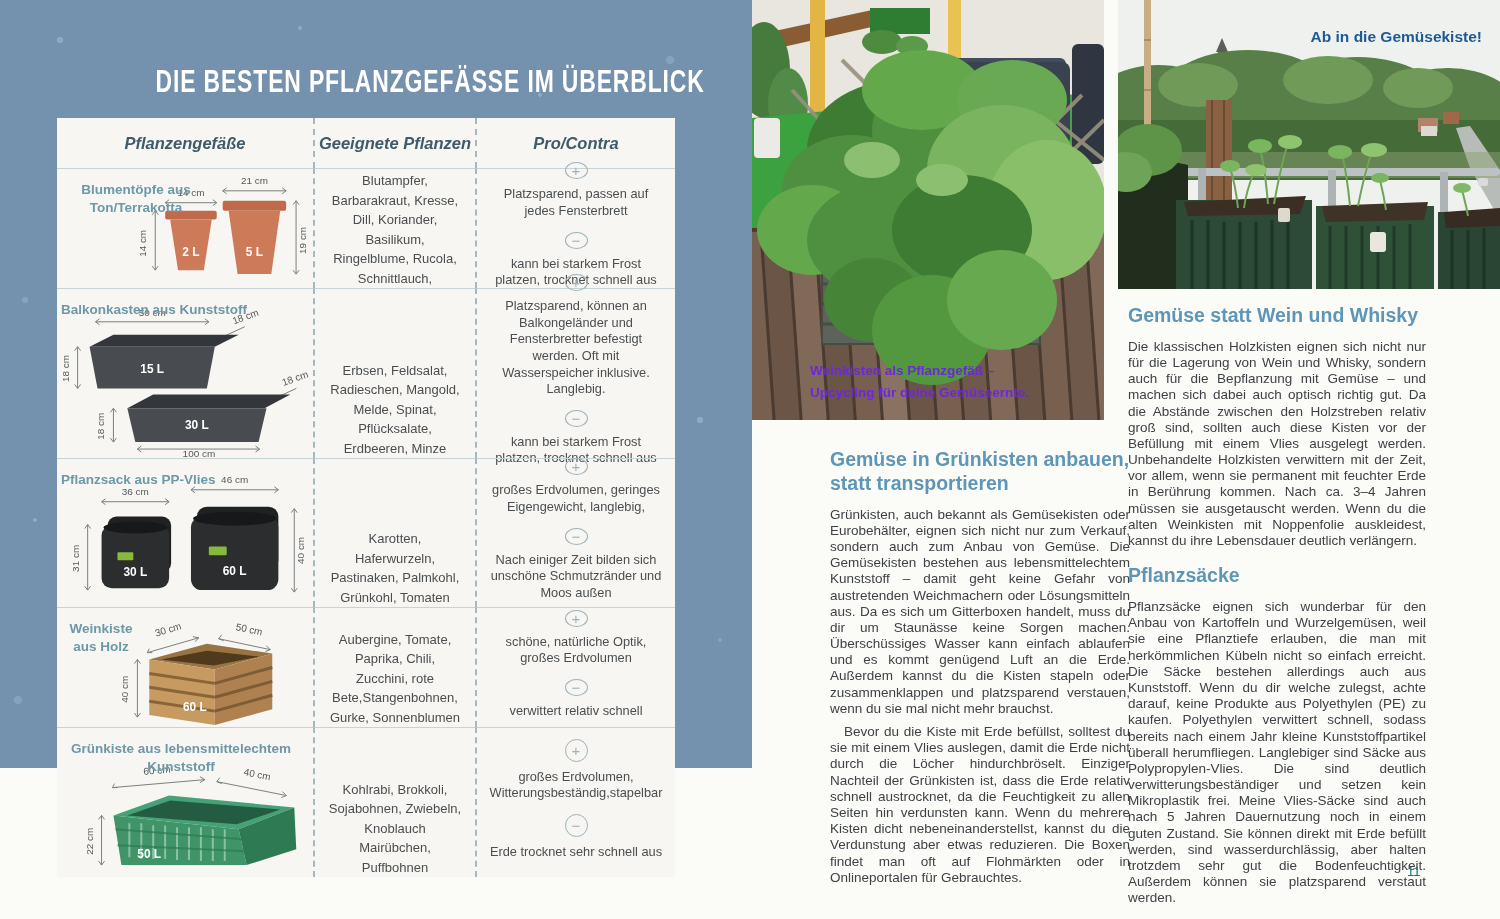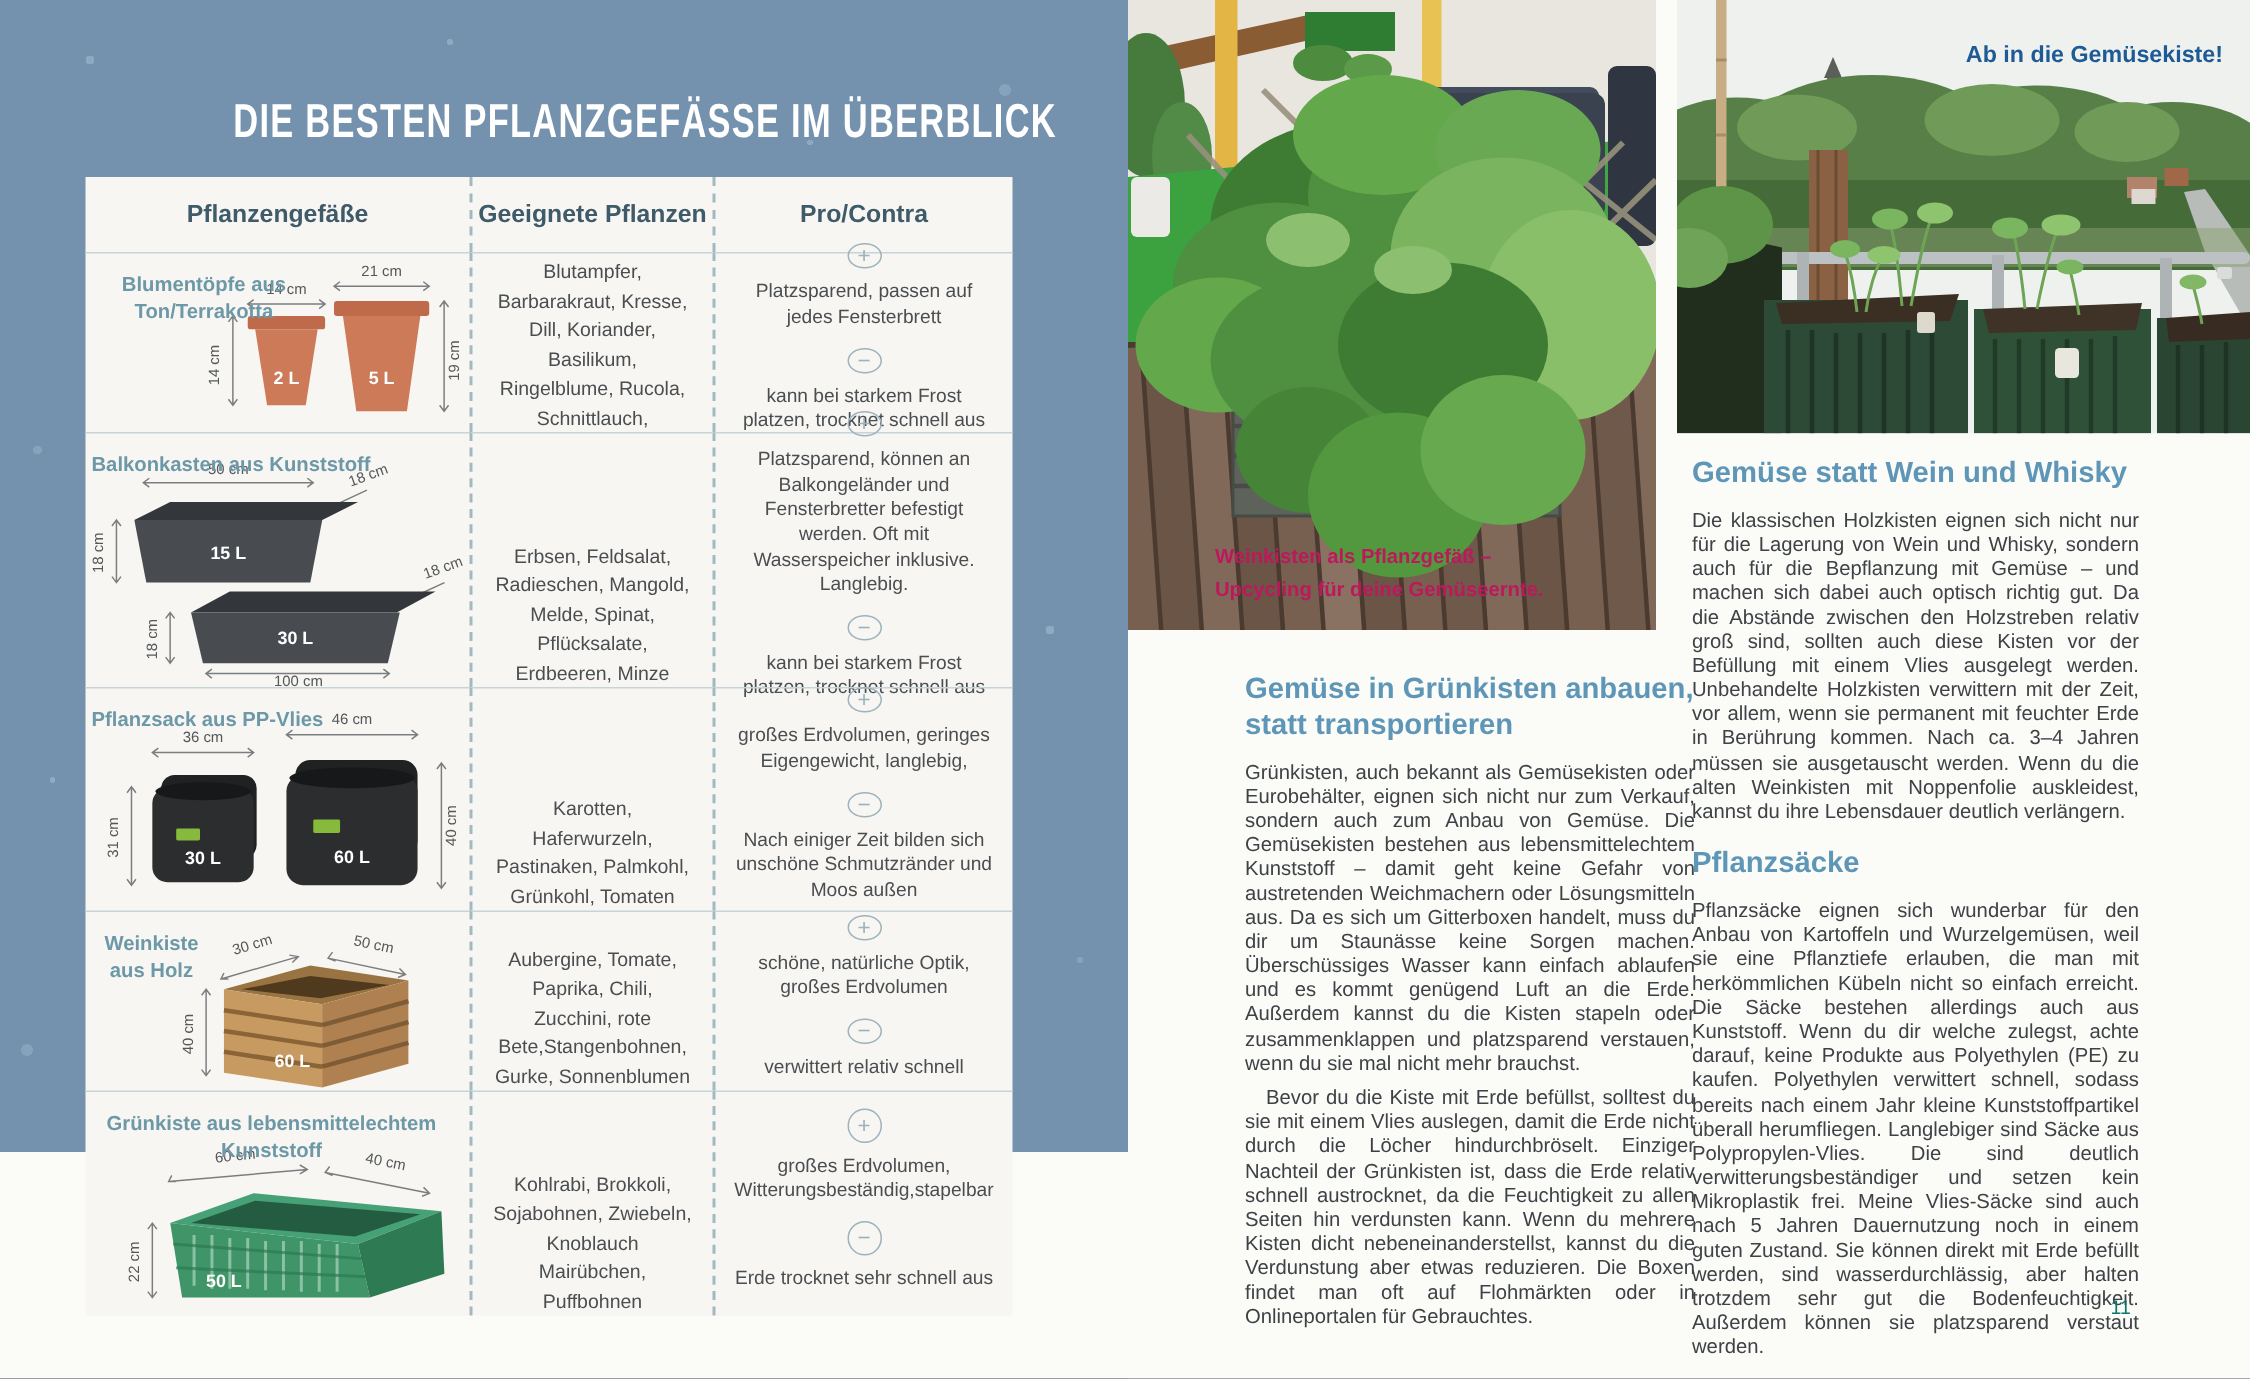--- a/index.html
+++ b/index.html
@@ -25,42 +25,42 @@
   .title{position:absolute;left:118px;top:66px;width:500px;text-align:center;color:#fff;
     font-weight:bold;font-size:27px;letter-spacing:1px;transform:scale(.85,1.18);
     transform-origin:center;white-space:nowrap;text-transform:uppercase;}
 
   
   .table-card{position:absolute;left:57px;top:118px;width:618px;height:759px;background:#f7f6f2;
     display:grid;grid-template-columns:256px 164px 198px;grid-template-rows:50px 120px 170px 149px 120px 150px;}
   .cell{position:relative;box-sizing:border-box;}
   .c2{border-left:2px dashed #a3b9c2;border-right:2px dashed #a3b9c2;}
   .bt{border-top:1px solid #c6d4d8;}
-  .th{display:flex;align-items:center;justify-content:center;color:#3f5a68;font-weight:bold;font-size:16.5px;}
+  .th{display:flex;align-items:center;justify-content:center;color:#3f5a68;font-weight:bold;font-size:16.5px;font-style:italic;}
   .rowname{position:absolute;top:12px;left:4px;color:#6d98a7;font-weight:bold;font-size:13.5px;line-height:1.3;z-index:2;text-align:center;}
   .w150{max-width:150px}.w240{max-width:240px}.w200{max-width:210px}.w80{max-width:80px}
   .plants{display:flex;align-items:flex-end;justify-content:center;text-align:center;
     padding:0 13px;font-size:13px;line-height:1.5;color:#4b4e50;}
   .procontra{display:flex;flex-direction:column;align-items:center;justify-content:center;
     text-align:center;padding:6px 10px;color:#4b4e50;font-size:12.8px;line-height:1.3;}
   .pm{display:flex;align-items:center;justify-content:center;width:21px;height:21px;border:1.5px solid #9cb2bc;
     border-radius:50%;color:#9cb2bc;font-size:15px;line-height:1;margin:3px 0;}
   .procontra p{margin:4px 0 9px;max-width:186px;}
   .illus{position:absolute;inset:0;width:100%;height:100%;}
   .dim{font-family:"Liberation Sans",sans-serif;font-size:10px;fill:#55585a;}
   .vol{font-family:"Liberation Sans",sans-serif;font-size:12px;font-weight:bold;fill:#ffffff;}
   .arr{stroke:#7b7e80;stroke-width:1;fill:none;}
 
   
   .right-page{position:absolute;left:752px;top:0;width:748px;height:919px;background:#fbfbf8;}
   .photo{position:absolute;overflow:hidden;}
   .photo svg{display:block;width:100%;height:100%;}
   .photo-mid{left:0;top:0;width:352px;height:420px;}
   .photo-right{left:366px;top:0;width:382px;height:289px;}
-  .caption{position:absolute;left:58px;top:360px;color:#be185d;font-weight:bold;font-size:13.5px;line-height:1.6;}
+  .caption{position:absolute;left:58px;top:360px;color:#6d28d9;font-weight:bold;font-size:13.5px;line-height:1.6;}
   .caption span{display:block;}
   .overline{position:absolute;right:18px;top:28px;color:#1d5a96;font-weight:bold;font-size:15.5px;}
 
   .col{position:absolute;color:#3e4246;}
   .mid-col{left:54px;top:448px;width:300px;margin-left:24px;}
   .right-col{left:376px;top:304px;width:298px;}
   .col h2{margin:0 0 11px;color:#5e96b8;font-size:19.5px;line-height:1.22;font-weight:bold;}
   .col h2.h2b{margin-top:15px;}
   .col p{margin:0 0 7px;font-size:13.5px;line-height:1.2;text-align:justify;}
   .indent{text-indent:14px;}

